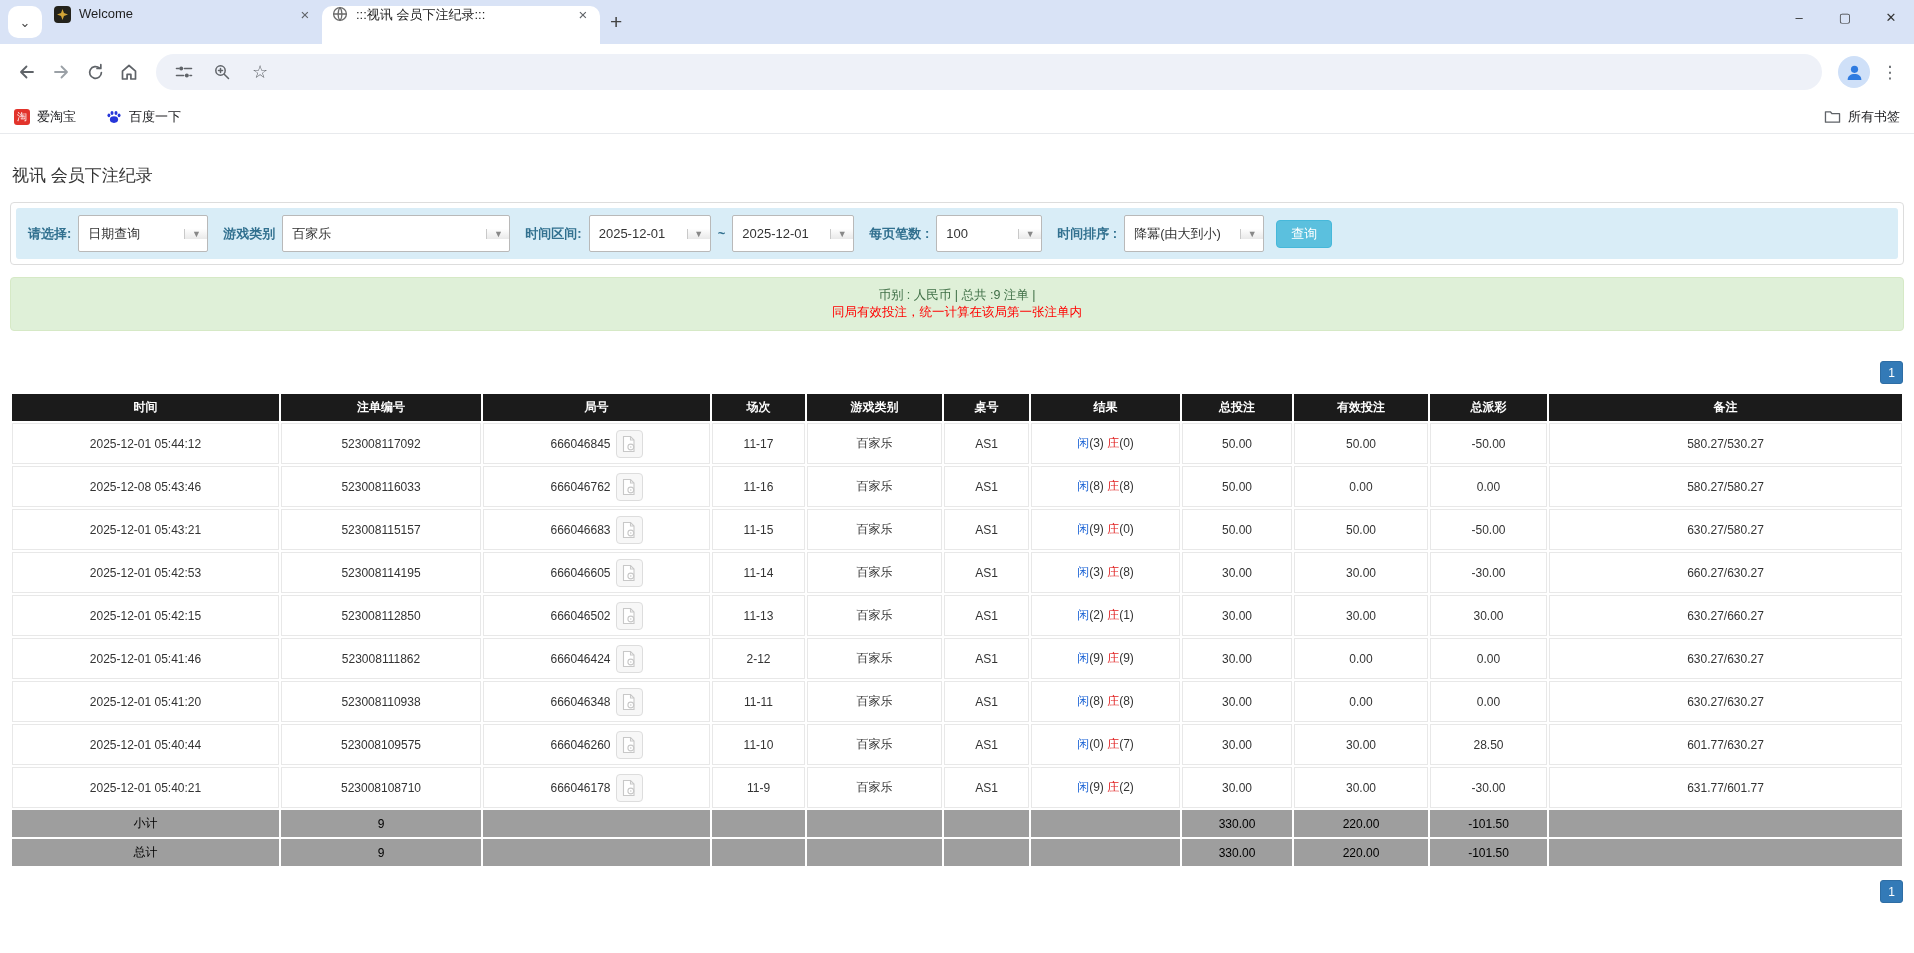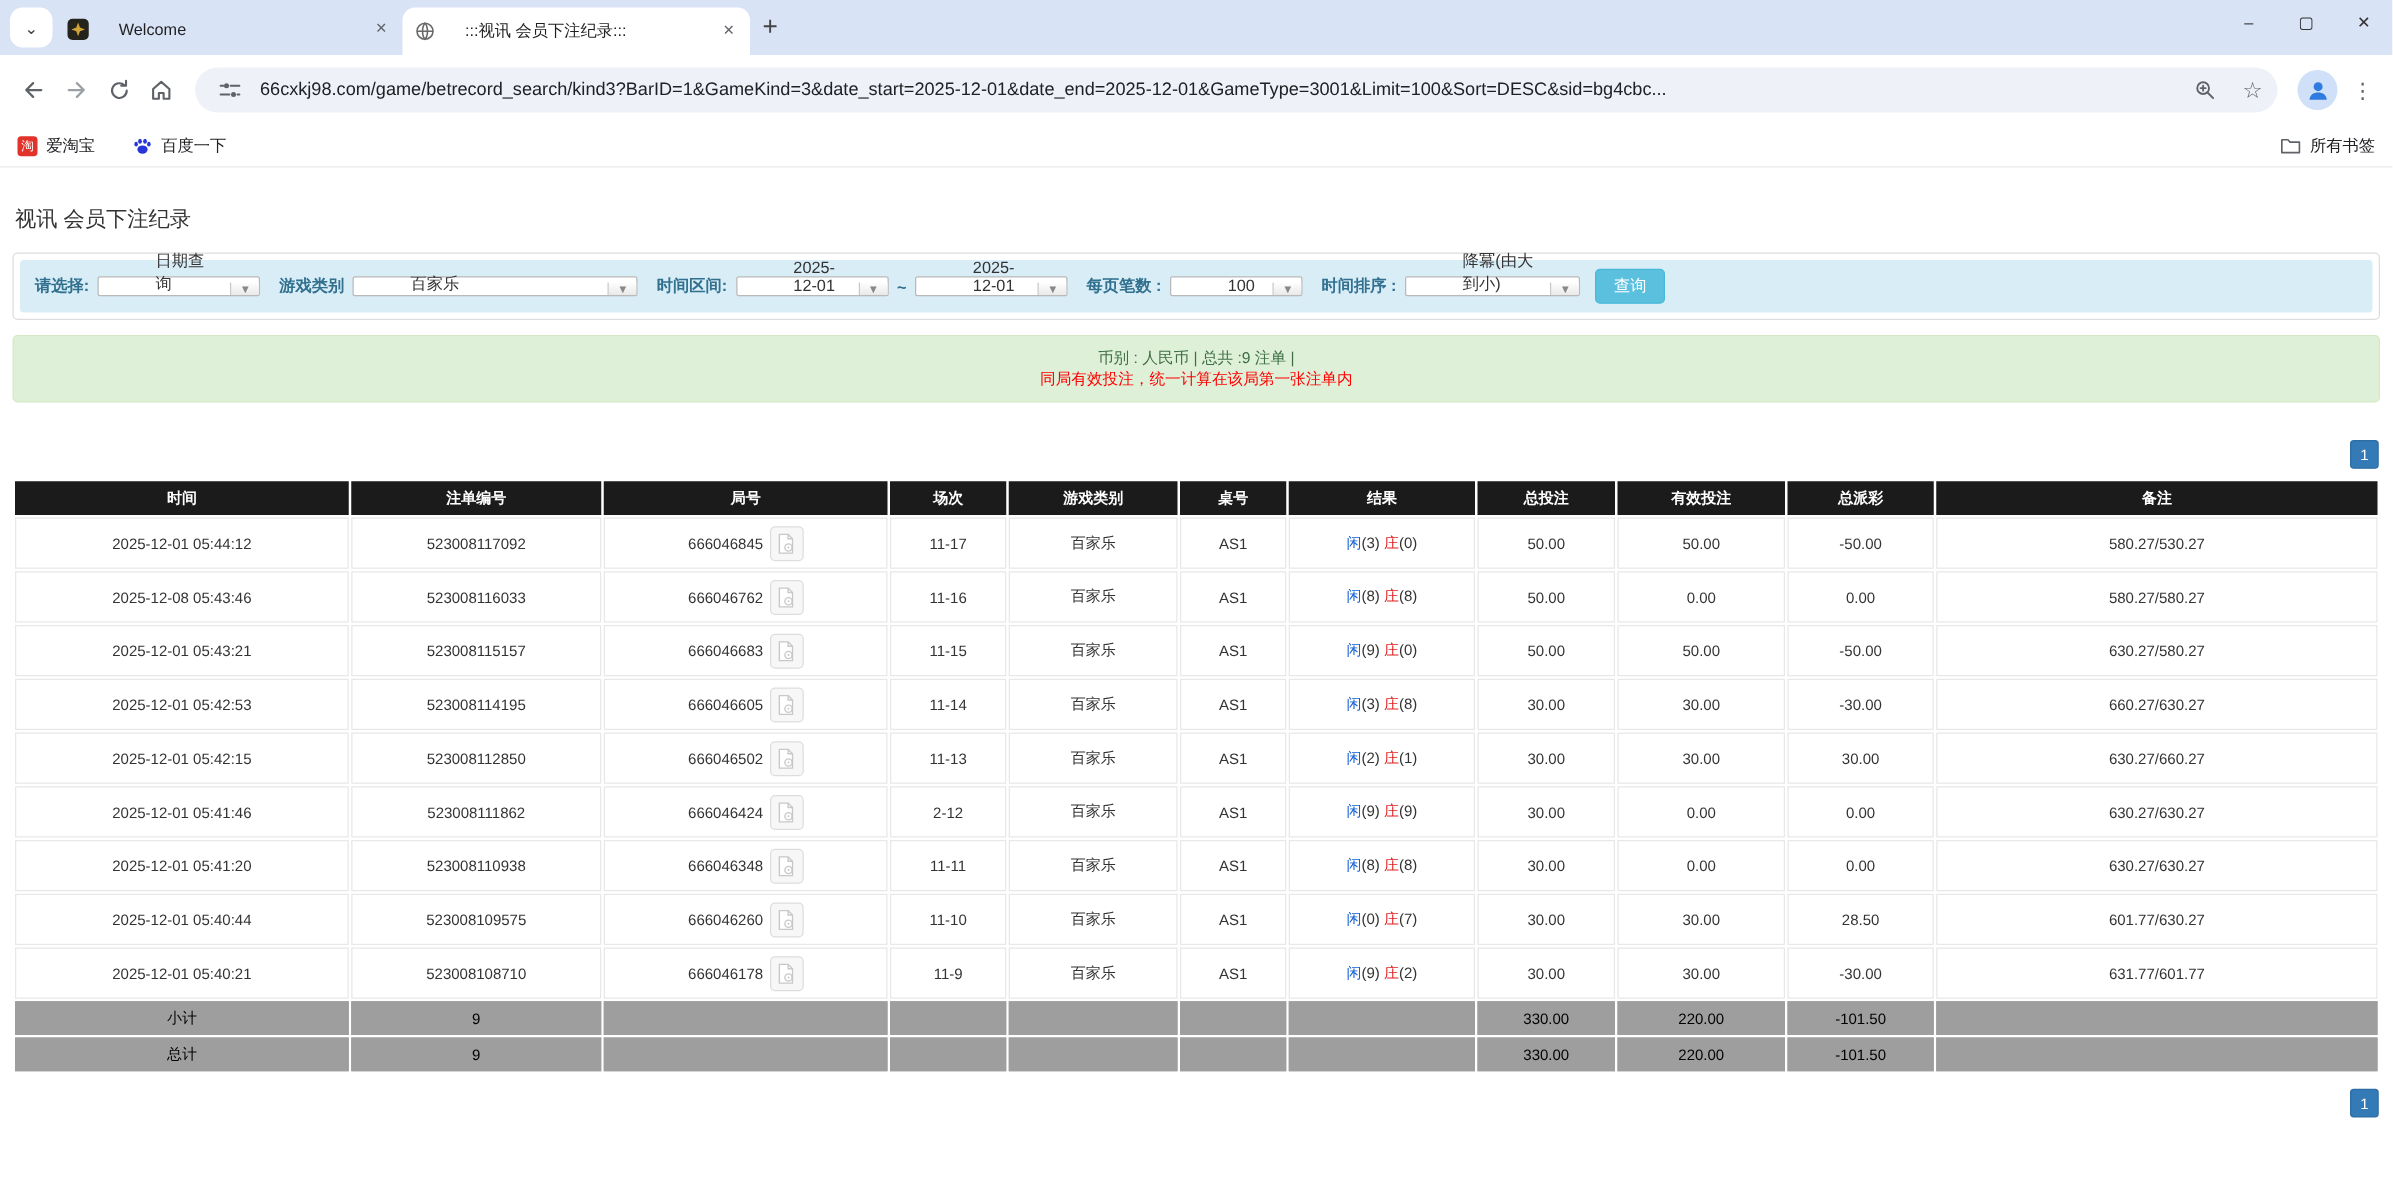--- a/index.html
+++ b/index.html
@@ -4,21 +4,21 @@
 <style>
   * { margin:0; padding:0; box-sizing:border-box; }
   html,body { width:1914px; height:953px; overflow:hidden; background:#fff;
               font-family:"Liberation Sans", sans-serif; }
 
   
   .tabstrip { height:44px; background:#d9e3f6; display:flex; align-items:flex-end; position:relative; }
   .tab-search-btn { width:34px; height:32px; background:#fff; border-radius:10px; margin:6px 2px 6px 8px;
                     align-self:center; display:flex; align-items:center; justify-content:center;
                     color:#444; font-size:13px; }
-  .tab { display:flex; align-items:center; gap:24px; width:278px; height:34px; padding:0 8px 0 10px;
+  .tab { display:flex; gap:8px; width:278px; height:34px; padding:0 8px 0 10px;
          border-radius:10px 10px 0 0; font-size:13px; color:#1f1f1f; margin-bottom:4px; }
   .tab.active { background:#fff; height:38px; margin-bottom:0; }
   .tab-title { white-space:nowrap; overflow:hidden; text-overflow:ellipsis; flex:1; }
   .tab-close { color:#5f6368; font-size:15px; width:18px; height:18px; line-height:18px; text-align:center;
                border-radius:50%; }
   .favicon1 { width:17px; height:17px; background:#24231c; border-radius:4px; display:flex;
               align-items:center; justify-content:center; flex:none; }
   .new-tab-btn { font-size:21px; color:#444; margin:0 10px; align-self:center; line-height:20px; }
   .win-controls { margin-left:auto; display:flex; align-self:flex-start; }
   .win-btn { width:46px; height:34px; display:flex; align-items:center; justify-content:center;
@@ -45,22 +45,22 @@
 
   
   .content { padding:0 10px; }
   .page-title { font-size:17px; color:#333; font-weight:400; margin:30px 0 15px 2px; }
 
   .filter-panel { border:1px solid #ddd; border-radius:4px; padding:5px; }
   .filter-bar { background:#d9edf7; border-radius:3px; padding:7px 10px; display:flex;
                 align-items:center; gap:7px; font-size:13px; }
   .f-label { color:#31708f; font-weight:bold; margin-left:8px; white-space:nowrap; }
   .f-label:first-child { margin-left:2px; }
-  .combo { display:inline-flex; border:1px solid #b9b9b9; background:#fff; height:16px;
-           border-radius:2px; align-items:flex-end;padding-left:36px; }
+  .combo { display:inline-flex; border:1px solid #b9b9b9; background:#fff; height:37px;
+           border-radius:2px; align-items:center; }
   .combo-text { padding:0 9px; font-size:13px; color:#333; display:flex; align-items:center; flex:1; }
   .combo-arrow { width:23px; border-left:1px solid #c9c9c9; background:linear-gradient(#fefefe,#e9e9e9);
                  display:flex; align-items:center; justify-content:center; color:#888; font-size:9px; }
   .tilde { color:#31708f; font-weight:bold; }
   .btn-search { background:#5bc0de; color:#fff; border:1px solid #46b8da; border-radius:4px;
                 height:28px; padding:0 14px; font-size:13px; margin-left:5px;
                 font-family:"Liberation Sans", sans-serif; }
 
   .summary-bar { margin-top:12px; background:#dff0d8; border:1px solid #d6e9c6; border-radius:4px;
                  padding:9px 12px; display:flex; justify-content:space-between; align-items:center;
@@ -152,21 +152,20 @@
 
   <div class="omnibox">
     <span class="omni-icon">
       <svg width="18" height="18" viewBox="0 0 18 18" fill="none" stroke="#5f6368" stroke-width="1.6" stroke-linecap="round">
         <circle cx="6.2" cy="5.5" r="2" fill="#5f6368" stroke="none"></circle>
           <path d="M9.5 5.5h7M1.5 5.5h2.3"></path>
         <circle cx="11.8" cy="12.5" r="2" fill="#5f6368" stroke="none"></circle>
           <path d="M1.5 12.5h7M15 12.5h1.5"></path>
       </svg>
     </span>
-    <span class="url-text">66cxkj98.com/game/betrecord_search/kind3?BarID=1&amp;GameKind=3&amp;date_start=2025-12-01&amp;date_end=2025-12-01&amp;GameType=3001&amp;Limit=100&amp;Sort=DESC&amp;sid=bg4cbc...</span>
     <span class="omni-icon">
       <svg width="18" height="18" viewBox="0 0 18 18" fill="none" stroke="#5f6368" stroke-width="1.5" stroke-linecap="round">
         <circle cx="7.5" cy="7.5" r="4.7"></circle>
           <path d="M11.2 11.2L15.5 15.5M5.5 7.5h4M7.5 5.5v4"></path>
       </svg>
     </span>
     <span class="omni-icon star-glyph">☆</span>
   </div>
 
   <div class="avatar">

